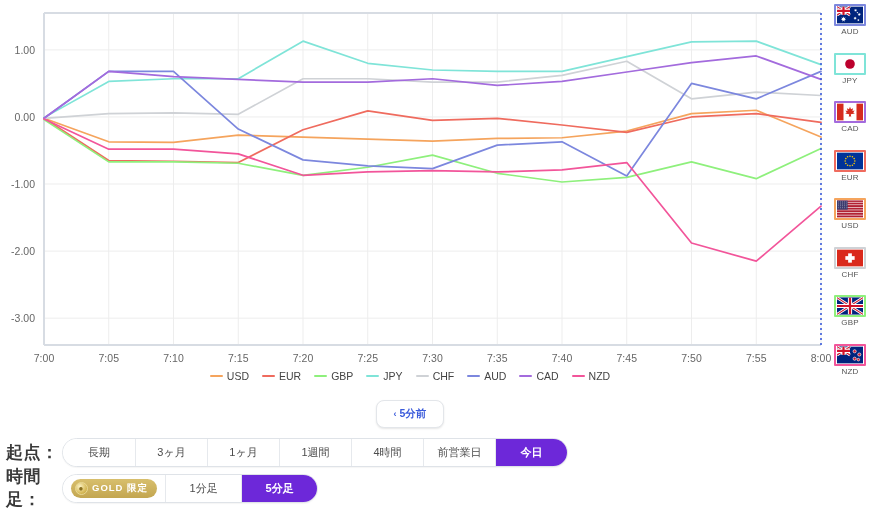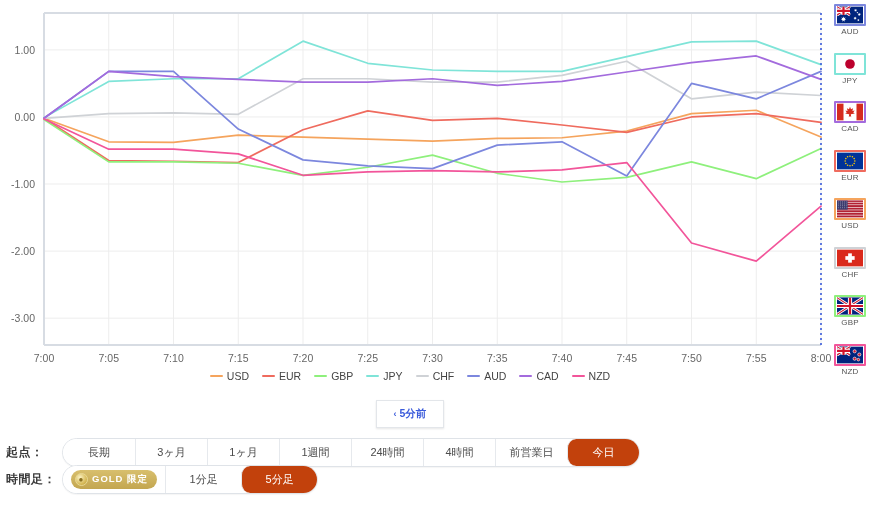--- a/index.html
+++ b/index.html
@@ -48,52 +48,52 @@
   }
   .legend-item { display: flex; align-items: center; gap: 4px; cursor: pointer; }
   .legend-swatch { width: 13px; height: 2px; border-radius: 1px; display: block; }
 
   
   #nav-row {
     position: absolute; left: 0; top: 400px; width: 820px;
     display: flex; justify-content: center; gap: 24px;
   }
   .nav-btn {
-    background: #fff; border: 1px solid #e3e6ea; border-radius: 0;
+    background: #fff; border: 1px solid #e3e6ea; border-radius: 8px;
     box-shadow: 0 1px 2px rgba(0,0,0,.10);
     color: #3b5bdb; font-size: 10.5px; font-weight: bold;
     padding: 6px 14px; cursor: pointer; min-width: 68px; text-align: center;
     white-space: nowrap;
   }
   .nav-btn .chev { font-size: 9px; }
 
   
   .ctrl-row {
     position: absolute; left: 6px; display: flex; align-items: center;
   }
   #row-origin { top: 438px; }
   #row-tf { top: 465px; }
   .ctrl-label {
-    font-size: 12px; font-weight: bold; color: #3a3a3a;
+    font-size: 17px; font-weight: bold; color: #3a3a3a;
     width: 56px; flex: none; letter-spacing: .5px;
   }
   .pill-group {
     display: flex; align-items: stretch;
     border: 1px solid #dfe3e8; border-radius: 16px;
     background: #fff; overflow: hidden;
     box-shadow: 0 1px 1px rgba(0,0,0,.04);
   }
   .pill {
     font-size: 11px; color: #4c4c4c; padding: 6px 0; cursor: pointer;
     text-align: center; border-left: 1px solid #e6e9ed;
     display: flex; align-items: center; justify-content: center;
     background: #fff; white-space: nowrap;
   }
   .pill:first-child { border-left: none; }
-  .pill.active { background: #c2410c; color: #fff; font-weight: normal; border-radius: 9px; }
+  .pill.active { background: #6d28d9; color: #fff; font-weight: bold; }
   #origin-group .pill { width: 72px; }
   #tf-group .pill { width: 76px; }
   #tf-group .pill.gold {
     width: auto; padding: 0 8px; cursor: default;
   }
   .gold-badge {
     display: flex; align-items: center; gap: 4px;
     background: linear-gradient(#d8bf6d, #c3a650);
     border-radius: 11px; padding: 3px 9px 3px 4px;
     color: #fff; font-size: 9.5px; font-weight: bold; letter-spacing: 1px;
@@ -373,23 +373,20 @@
         <div class="pill">
           <span>3ヶ月</span>
         </div>
         <div class="pill">
           <span>1ヶ月</span>
         </div>
         <div class="pill">
           <span>1週間</span>
         </div>
         <div class="pill">
-          <span>24時間</span>
-        </div>
-        <div class="pill">
           <span>4時間</span>
         </div>
         <div class="pill">
           <span>前営業日</span>
         </div>
         <div class="pill active">
           <span>今日</span>
         </div>
       </div>
   </div>

